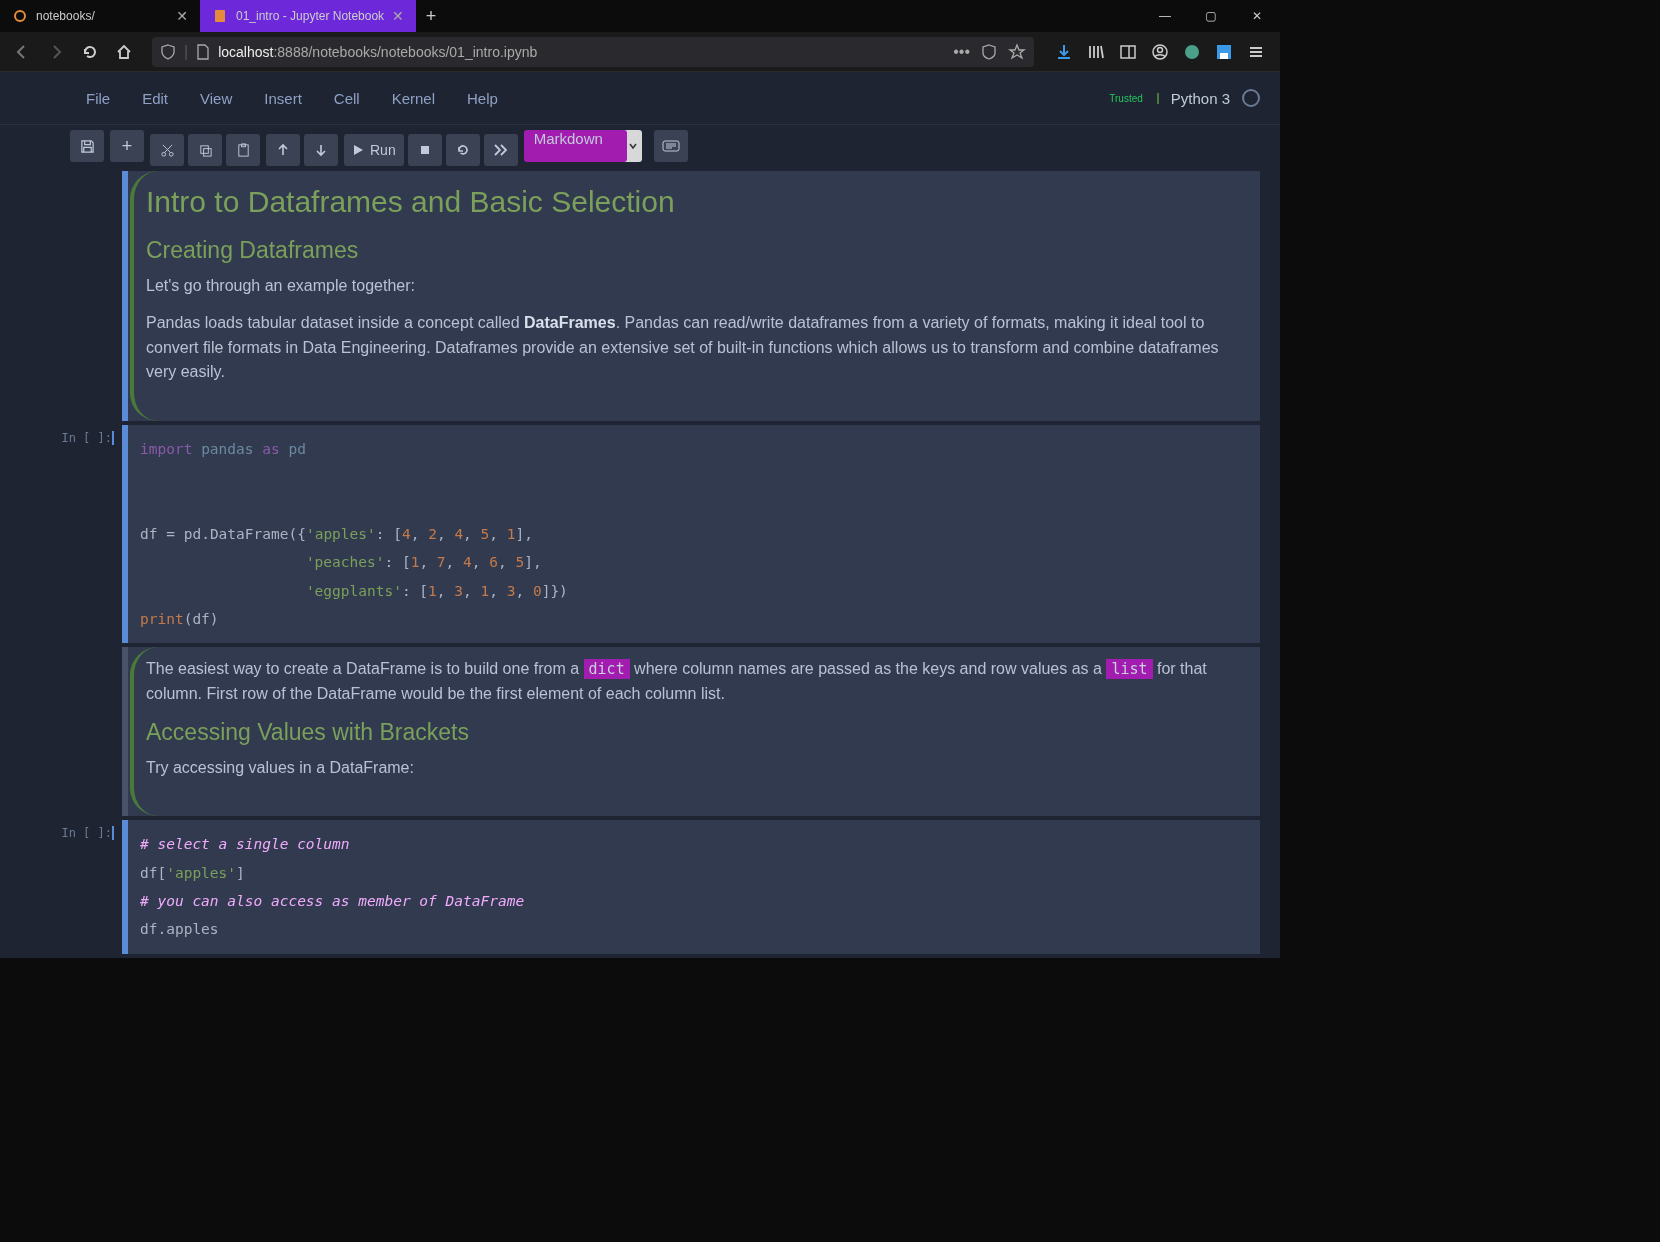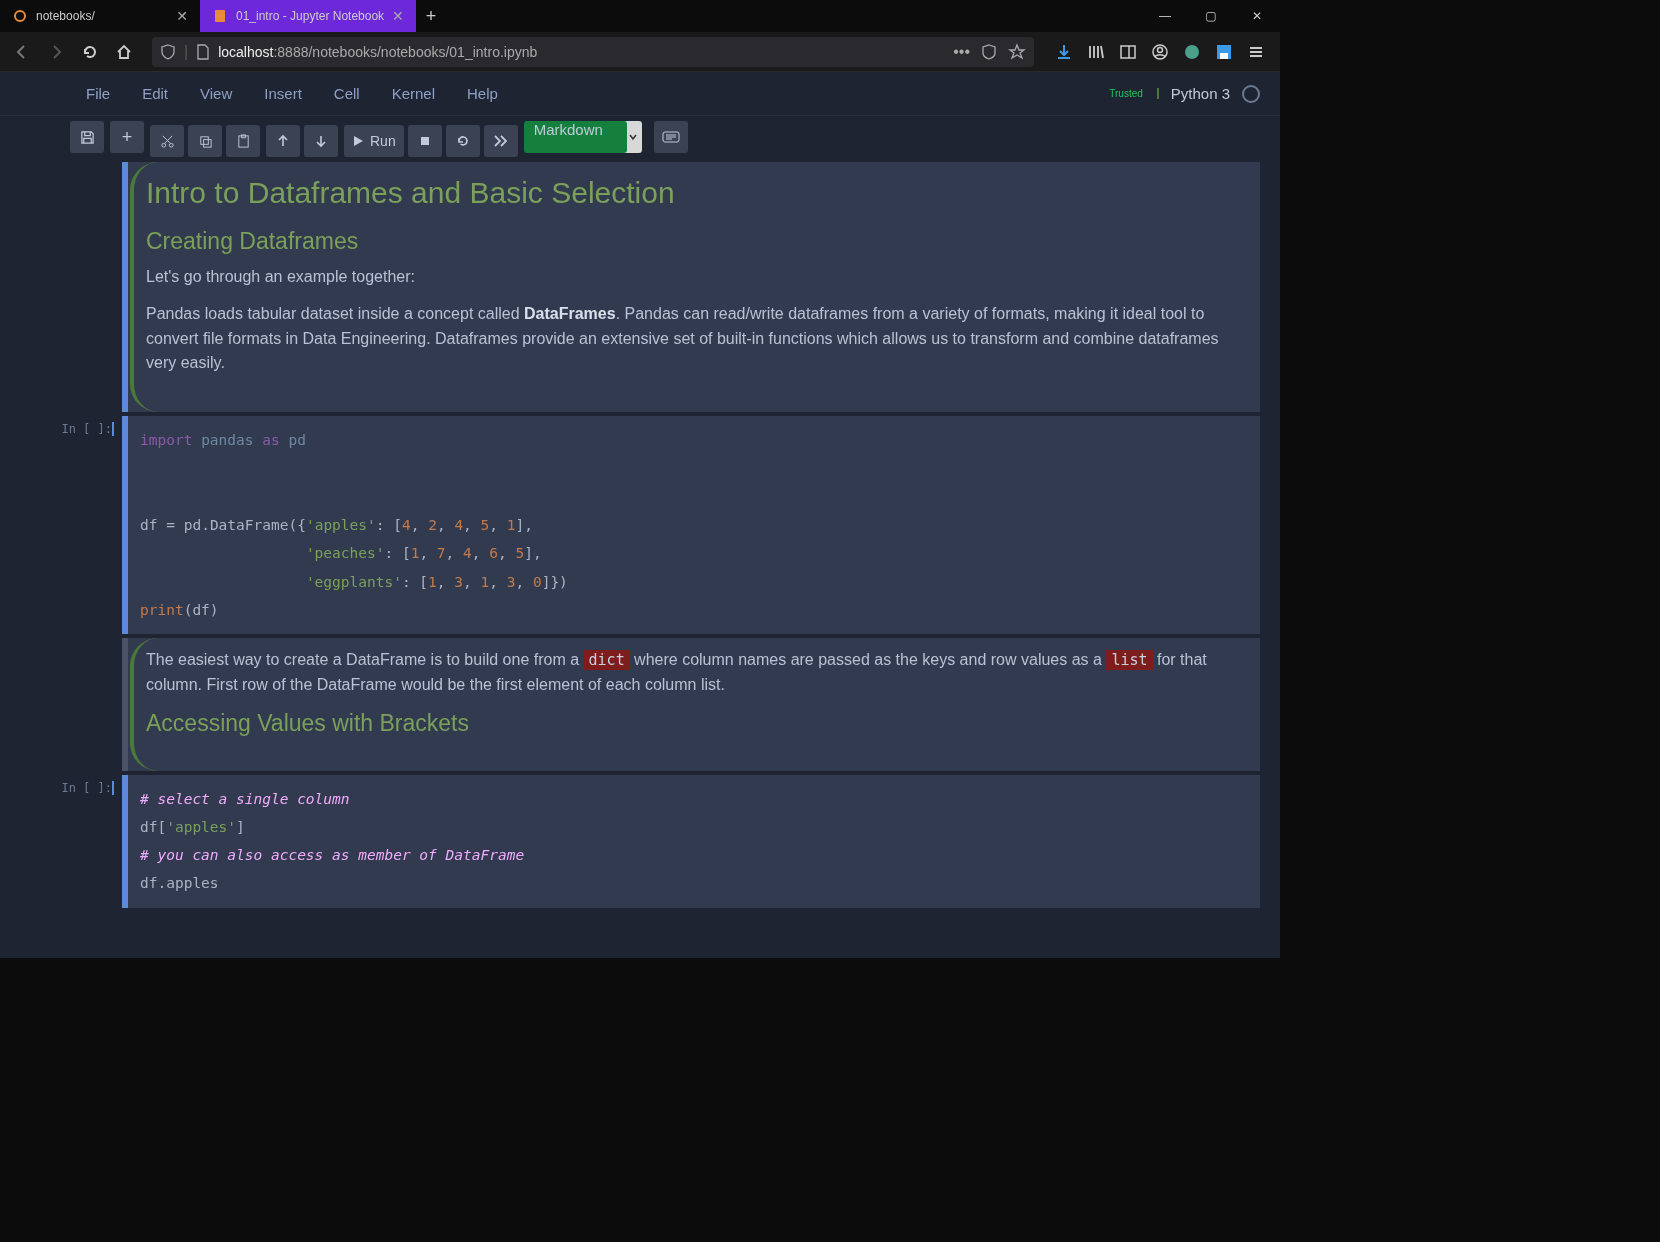--- a/index.html
+++ b/index.html
@@ -68,21 +68,21 @@
 .jupyter {
   background: #1e2431;
   height: calc(100% - 72px);
   overflow: hidden;
   position:relative;
 }
 .menubar {
   display:flex;
   align-items:center;
   padding: 4px 20px 4px 70px;
-  height: 44px;
+  height: 53px;
   color: #8ea0c4;
   font-size: 15px;
   border-bottom: 1px solid #2a3142;
 }
 .menubar .menu-item { padding: 6px 16px; cursor:pointer; }
 .menubar .right { margin-left:auto; display:flex; align-items:center; gap:12px; }
 .trusted { color:#22c55e; font-size:10px; border-right: 2px solid #4a7a3a; padding-right: 14px; }
 .kernel-name { color:#c0cad8; font-size:15px; }
 .kernel-indicator { width:18px; height:18px; border:2px solid #6b7a94; border-radius:50%; }
 
@@ -98,21 +98,21 @@
   background: #3a4254;
   border-radius: 3px;
   display:flex; align-items:center; justify-content:center;
   color:#c0cad8;
   padding: 0 8px;
   gap:6px;
   font-size:14px;
 }
 .tb-group { display:flex; gap:4px;margin-top:8px; }
 .cell-type-select {
-  height:32px; background:#15803d; color:#c0cad8;
+  height:32px; background:#a21caf; color:#c0cad8;
   border:none; padding: 0 24px 0 10px; font-size:15px;
   border-radius:3px;
   position:relative;
 }
 .cell-type-caret {
   height:32px; width:18px; background:#d8d8d8;
   display:flex; align-items:center; justify-content:center;
   color:#333; border-radius: 0 3px 3px 0; margin-left:-3px;
 }
 
@@ -142,21 +142,21 @@
 .md-cell.selected { border-left-color: #5a8cd8; }
 .md-inner {
   border-left: 4px solid #4a7a3a;
   padding: 14px 20px 24px 12px;
   border-radius: 28px;
 }
 .md-inner h1 { color:#7aa05a; font-weight:400; font-size:30px; margin-bottom:18px; }
 .md-inner h2 { color:#7aa05a; font-weight:400; font-size:23px; margin-bottom:10px; margin-top:6px; }
 .md-inner p { color:#b8c2d4; font-size:16px; line-height:1.55; margin-bottom:12px; }
 .md-inner strong { color:#d8e0ec; }
-.md-inner code { background:#7f1d1d; font-family:"Consolas",monospace; padding:1px 5px; color:#c8d0dc; font-size:15px; }
+.md-inner code { background:#a21caf; font-family:"Consolas",monospace; padding:1px 5px; color:#c8d0dc; font-size:15px; }
 
 .code-cell {
   background: #323a4f;
   border-left: 6px solid #4a5268;
 }
 .code-cell.selected { border-left-color: #5a8cd8; }
 .code-area {
   font-family: "Consolas", monospace;
   font-size: 14.5px;
   padding: 10px 12px;
@@ -428,20 +428,21 @@
     </div>
 
     <div class="cell">
       <div class="gutter"></div>
       <div class="body md-cell">
         <div class="md-inner" style="padding-top:10px">
           <p>
             <span>The easiest way to create a DataFrame is to build one from a </span><code>dict</code><span> where column names are passed as the keys and row values as a </span><code>list</code><span> for that column. First row of the DataFrame would be the first element of each column list.</span>
           </p>
           <h2>Accessing Values with Brackets</h2>
+          <p>Try accessing values in a DataFrame:</p>
         </div>
       </div>
     </div>
 
     <div class="cell">
       <div class="gutter"><span>In [ ]:</span><span class="prompt-caret"></span></div>
       <div class="body code-cell selected">
         <div class="code-area"><span class="comment"># select a single column</span>
 <span class="name2">df[</span><span class="str">'apples'</span><span class="name2">]</span>
 <span class="comment"># you can also access as member of DataFrame</span>

